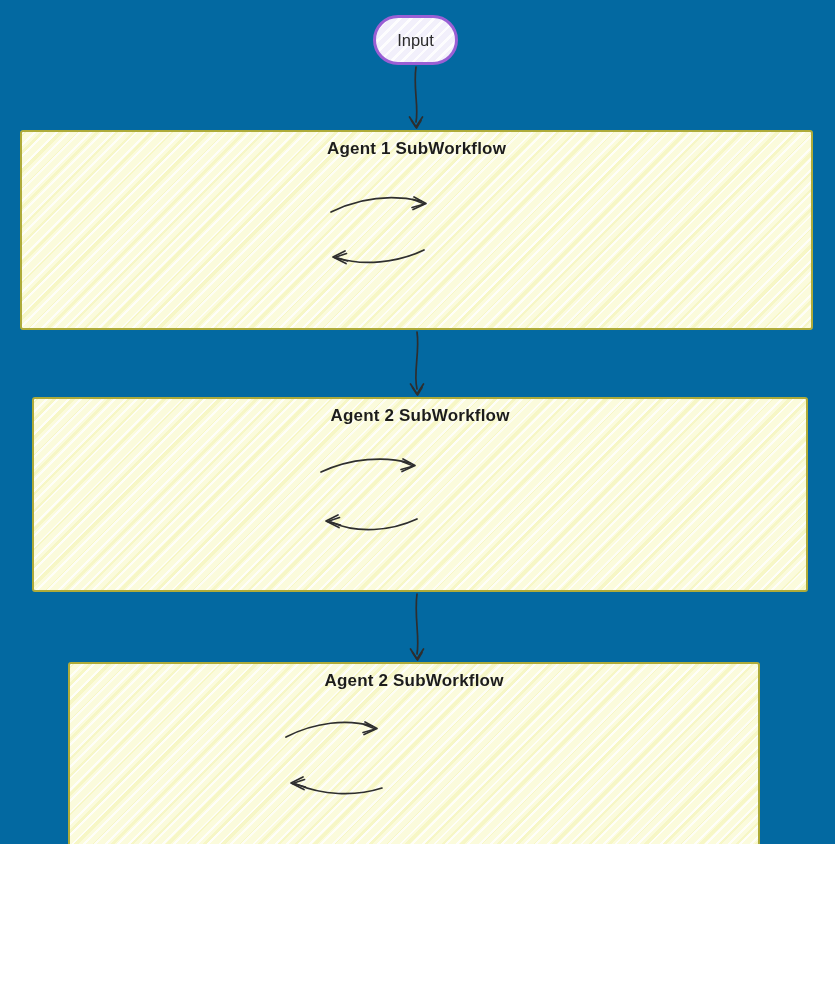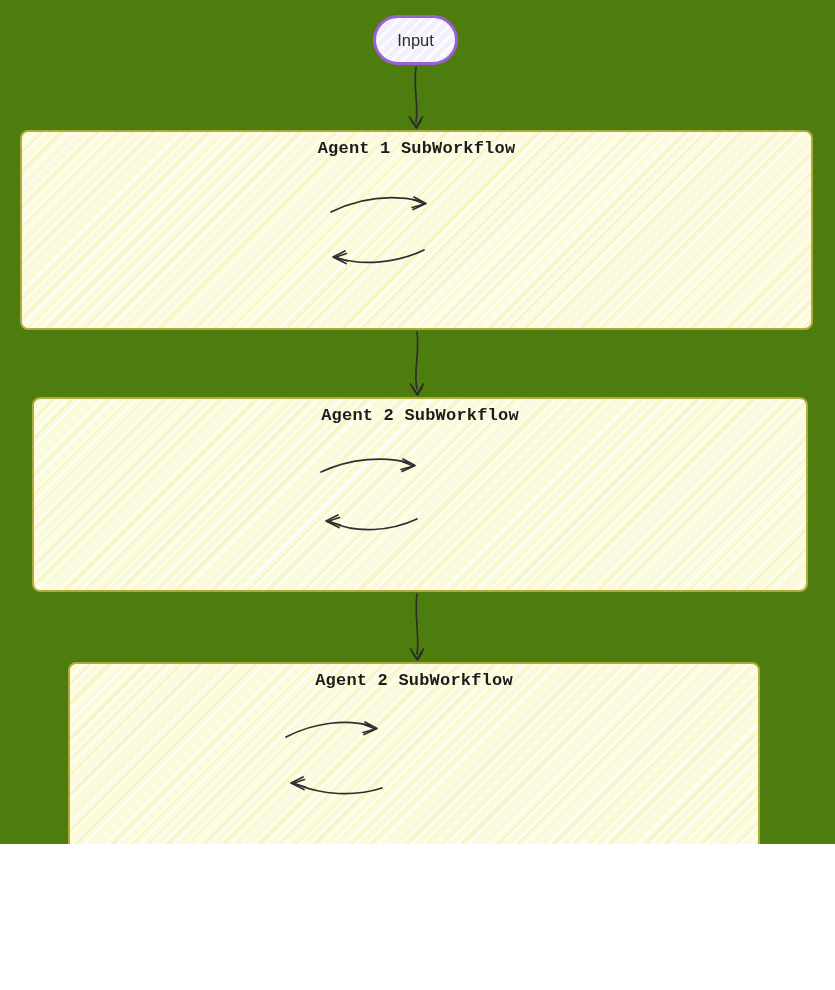--- a/index.html
+++ b/index.html
@@ -5,36 +5,35 @@
   html, body {
     margin: 0;
     padding: 0;
     background: #ffffff;
     font-family: "Liberation Sans", "DejaVu Sans", sans-serif;
   }
   .canvas {
     position: relative;
     width: 835px;
     height: 844px;
-    background: #4d7c0f;
+    background: #0369a1;
     overflow: hidden;
   }
 
   
   .container {
     position: absolute;
     box-sizing: border-box;
     border: 2px solid #aeab3a;
-    border-radius: 8px;
+    border-radius: 3px;
     background-color: #fbfbdc;
     background-image:
       repeating-linear-gradient(135deg, rgba(255,255,255,0.80) 0px, rgba(255,255,255,0.80) 2px, rgba(0,0,0,0) 2px, rgba(0,0,0,0) 8px),
       repeating-linear-gradient(135deg, rgba(243,243,180,0.55) 0px, rgba(243,243,180,0.55) 3px, rgba(0,0,0,0) 3px, rgba(0,0,0,0) 13px);
     z-index: 1;
-    font-family: Liberation Mono, monospace;
   }
   .container .title {
     position: absolute;
     top: 7px;
     left: 0;
     width: 100%;
     text-align: center;
     font-size: 17px;
     font-weight: bold;
     color: #1c1c1c;

